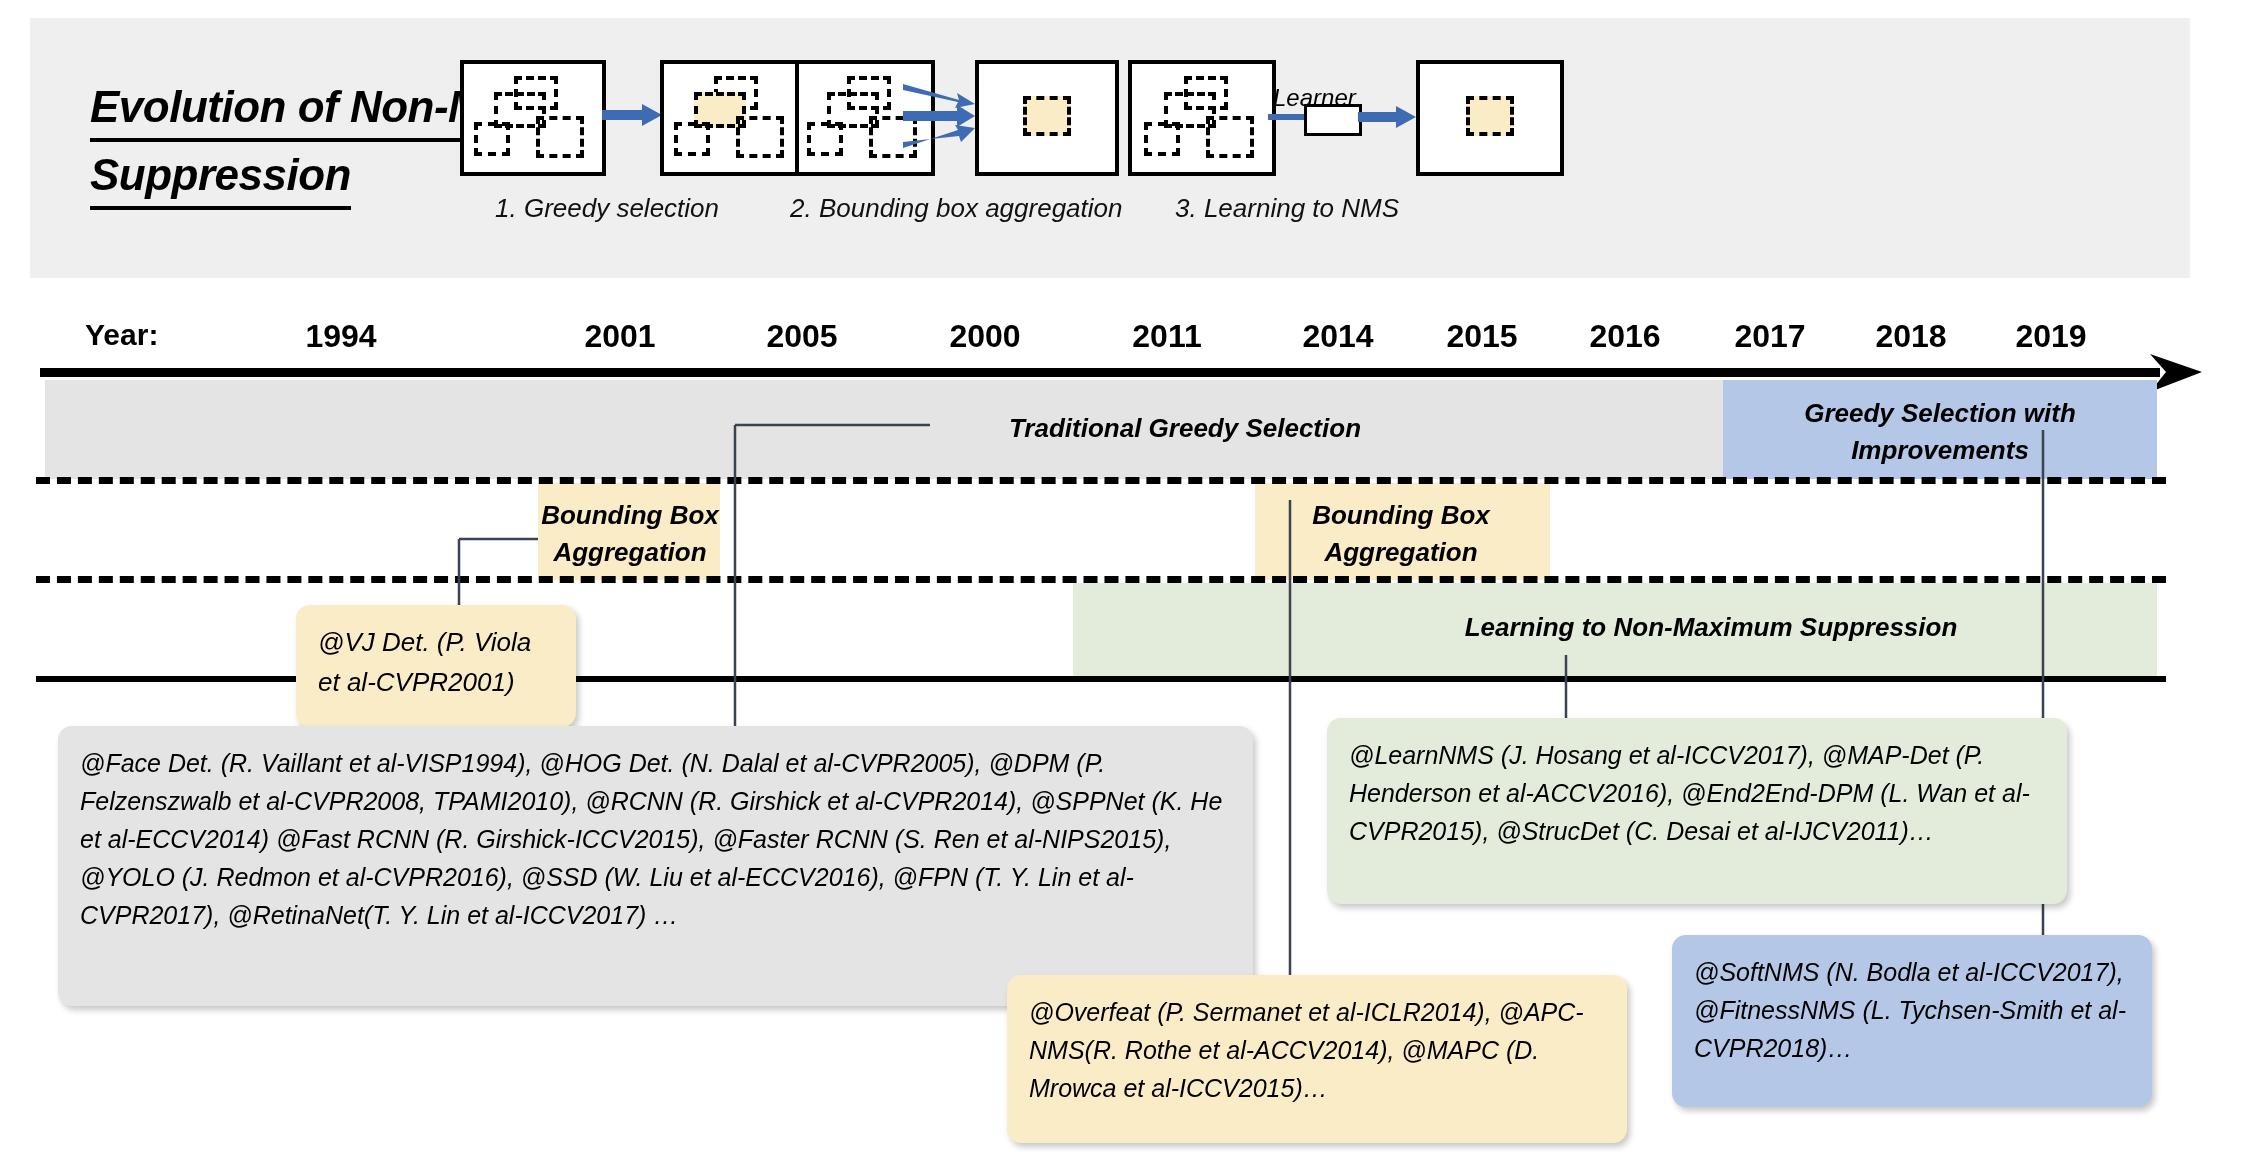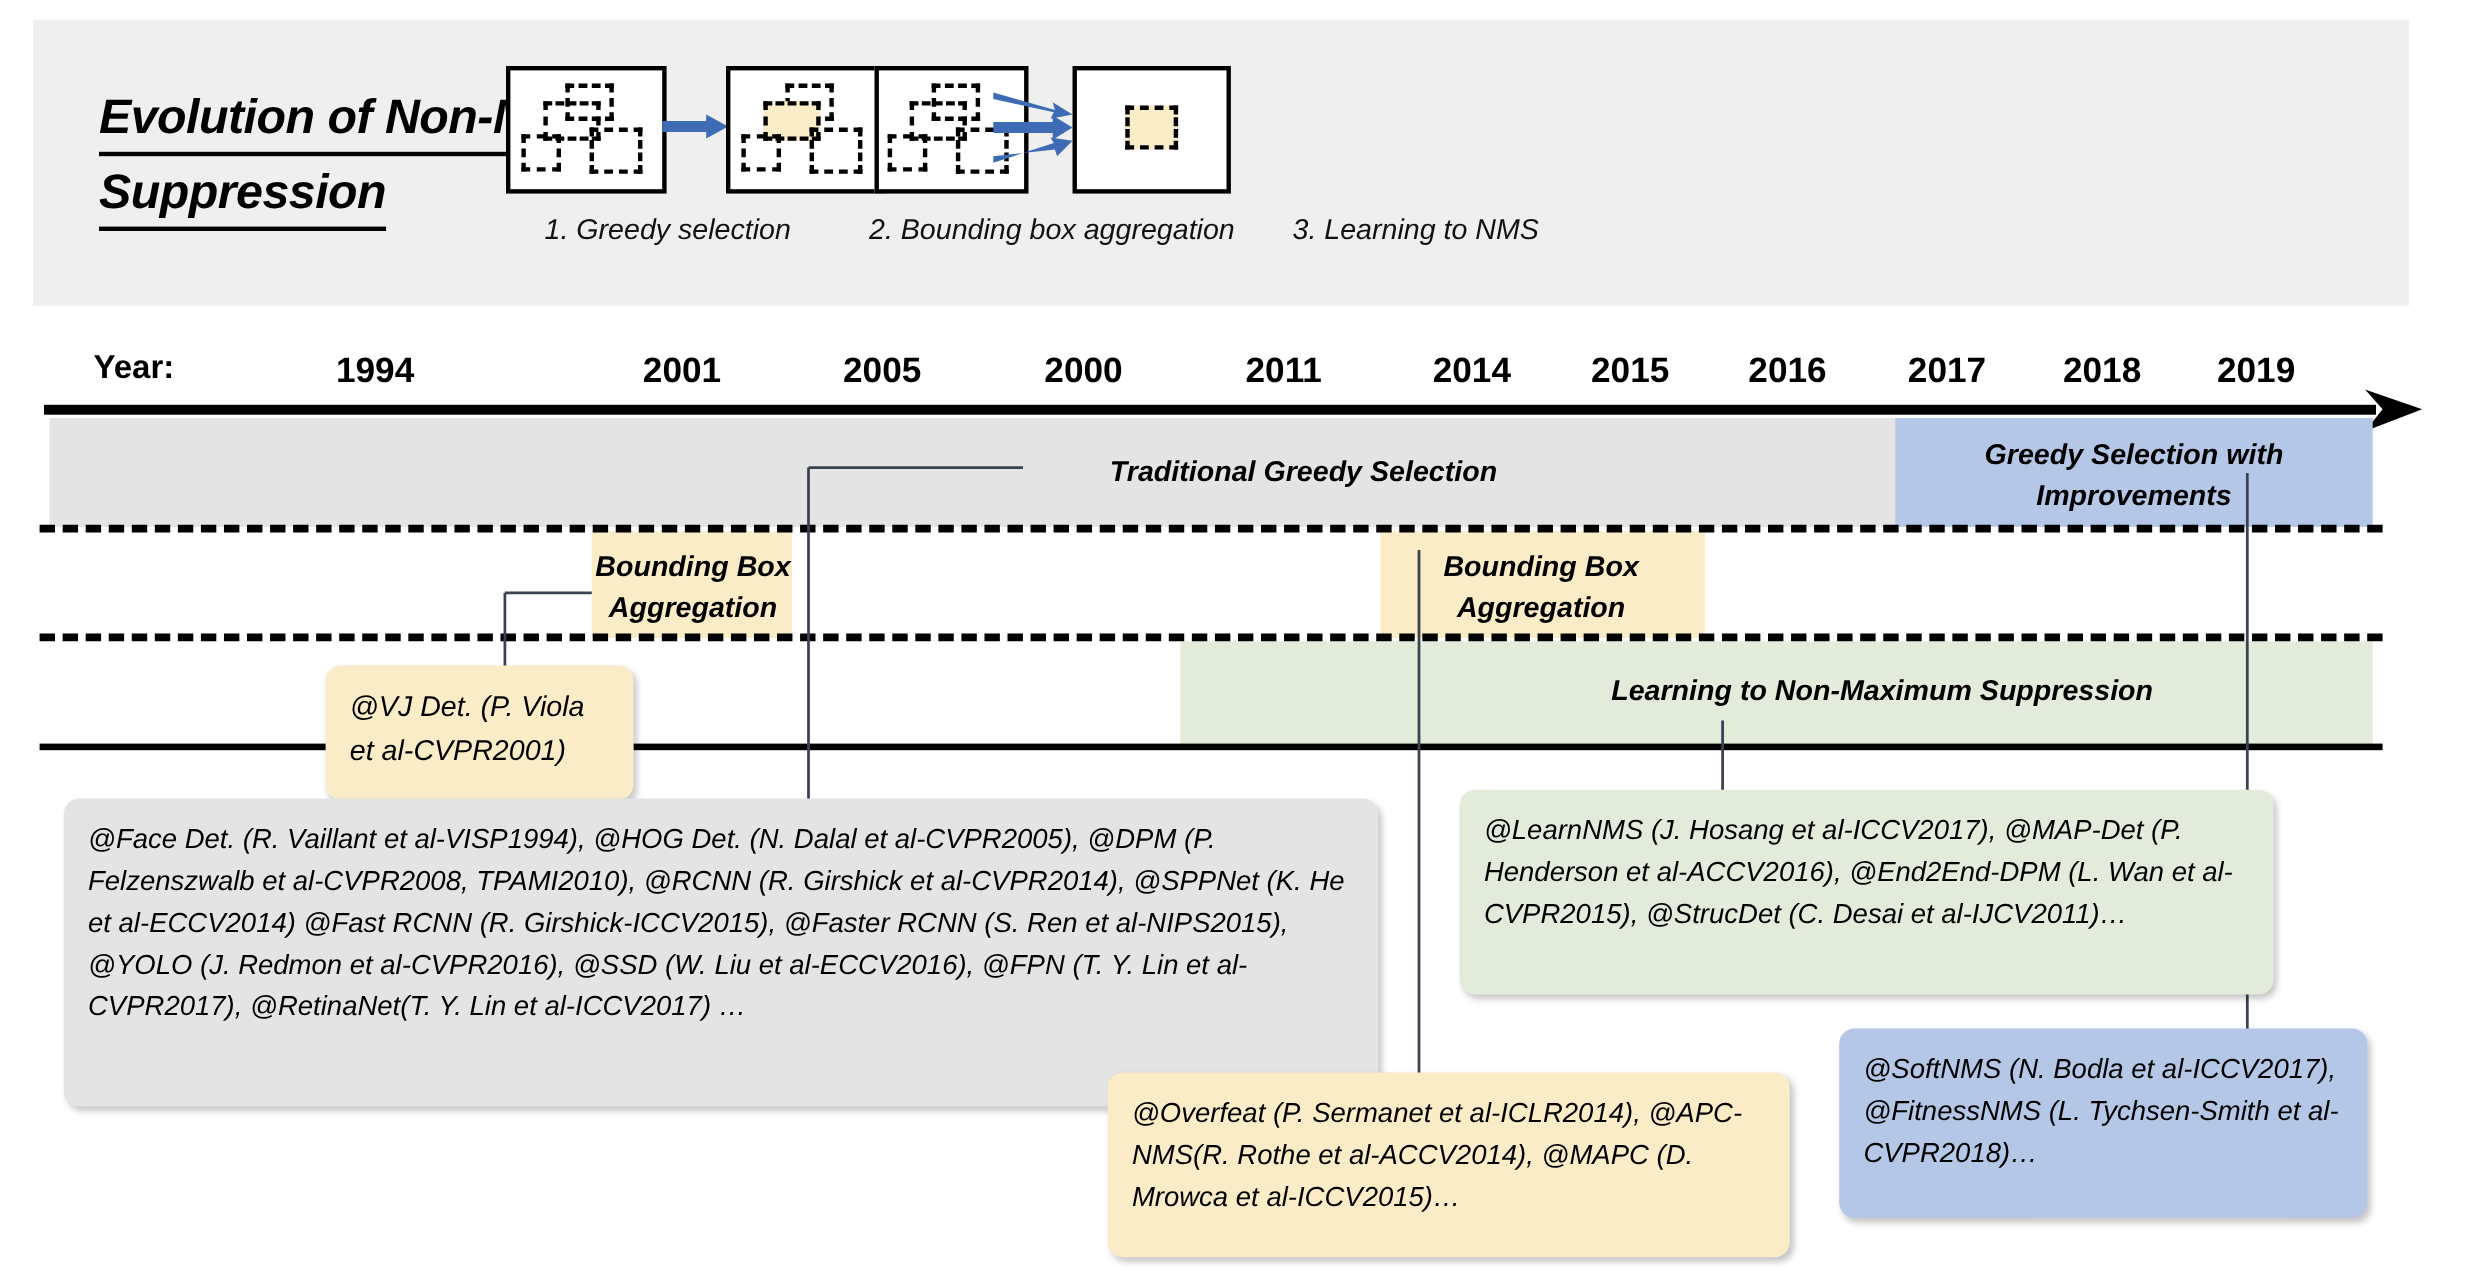--- a/index.html
+++ b/index.html
@@ -111,20 +111,39 @@
       <polygon points="0,0 56,16 54,9 72,20 52,24 55,18 0,6" fill="#3d6cb5"></polygon>
       <polygon points="0,27 54,27 54,21 72,32 54,43 54,37 0,37" fill="#3d6cb5"></polygon>
       <polygon points="0,64 55,46 52,41 72,44 58,58 56,52 0,58" fill="#3d6cb5"></polygon>
     </svg>
     <div class="frame" style="left:180px;width:136px;height:108px;">
       <div class="dbox fill" style="left:44px;top:32px;width:48px;height:40px;"></div>
     </div>
   </div>
   <div class="caption" style="left:760px;top:175px;">2. Bounding box aggregation</div>
 
+  <div class="panel" style="left:1098px;width:330px;height:120px;">
+    <div class="frame" style="left:0;width:140px;height:108px;">
+      <div class="dbox" style="left:52px;top:12px;width:44px;height:34px;"></div>
+      <div class="dbox" style="left:32px;top:28px;width:52px;height:36px;"></div>
+      <div class="dbox" style="left:12px;top:58px;width:36px;height:34px;"></div>
+      <div class="dbox" style="left:74px;top:52px;width:48px;height:42px;"></div>
+    </div>
+    <div class="learner-label" style="left:145px;top:24px;">Learner</div>
+    <svg class="arrowsvg" style="left:140px;top:50px;width:36px;height:14px;" viewBox="0 0 36 14">
+      <rect x="0" y="4" width="36" height="6" fill="#3d6cb5"></rect>
+    </svg>
+    <div class="learner-box" style="left:176px;top:44px;width:52px;height:26px;"></div>
+    <svg class="arrowsvg" style="left:230px;top:46px;width:58px;height:22px;" viewBox="0 0 58 22">
+      <polygon points="0,6 38,6 38,0 58,11 38,22 38,16 0,16" fill="#3d6cb5"></polygon>
+    </svg>
+    <div class="frame" style="left:288px;width:140px;height:108px;">
+      <div class="dbox fill" style="left:46px;top:32px;width:48px;height:40px;"></div>
+    </div>
+  </div>
   <div class="caption" style="left:1145px;top:175px;">3. Learning to NMS</div>
 </div>
 
 <div id="year-label">Year:</div>
 <div class="year" style="left:286px;">1994</div>
 <div class="year" style="left:565px;">2001</div>
 <div class="year" style="left:747px;">2005</div>
 <div class="year" style="left:930px;">2000</div>
 <div class="year" style="left:1112px;">2011</div>
 <div class="year" style="left:1283px;">2014</div>

